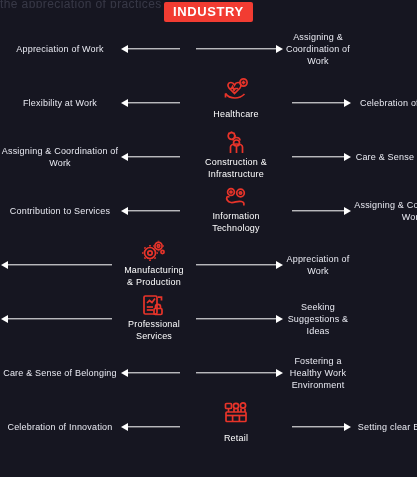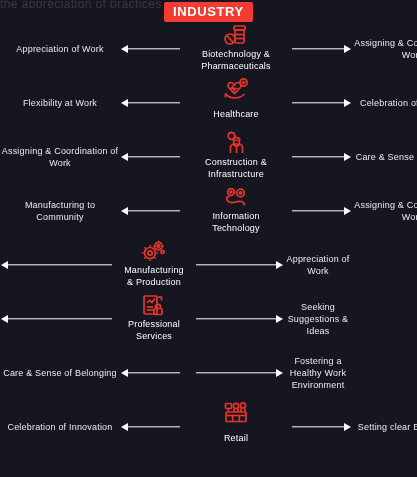--- a/index.html
+++ b/index.html
@@ -75,33 +75,20 @@
 </div>
 
 <div class="rows">
 
   <div class="row">
     <div class="left-label">Appreciation of Work</div>
     <div class="arrow left">
         <span class="shaft"></span>
         <span class="head"></span>
       </div>
-    <div class="center-cell">
-      <span class="icon-wrap">
-        <svg width="26" height="24" viewBox="0 0 26 24" fill="none" stroke="#e8342a" stroke-width="1.7">
-          <rect x="11" y="3" width="11" height="4" rx="1"></rect>
-          <rect x="12" y="7" width="9" height="13" rx="1.5"></rect>
-          <line x1="12" y1="11.5" x2="21" y2="11.5"></line>
-          <line x1="12" y1="15.5" x2="21" y2="15.5"></line>
-          <circle cx="7" cy="16" r="5"></circle>
-          <line x1="3.8" y1="12.6" x2="10.2" y2="19.4"></line>
-        </svg>
-      </span>
-      <span class="center-label">Biotechnology &amp; Pharmaceuticals</span>
-    </div>
     <div class="arrow right">
         <span class="shaft"></span>
         <span class="head"></span>
       </div>
     <div class="right-label">Assigning &amp; Coordination of Work</div>
   </div>
 
   <div class="row">
     <div class="left-label">Flexibility at Work</div>
     <div class="arrow left">
@@ -149,21 +136,21 @@
       <span class="center-label">Construction &amp; Infrastructure</span>
     </div>
     <div class="arrow right">
         <span class="shaft"></span>
         <span class="head"></span>
       </div>
     <div class="right-label">Care &amp; Sense of Belonging</div>
   </div>
 
   <div class="row">
-    <div class="left-label">Manufacturing to Community</div>
+    <div class="left-label">Contribution to Services</div>
     <div class="arrow left">
         <span class="shaft"></span>
         <span class="head"></span>
       </div>
     <div class="center-cell">
       <span class="icon-wrap">
         <svg width="26" height="24" viewBox="0 0 26 24" fill="none" stroke="#e8342a" stroke-width="1.7">
           <circle cx="8" cy="7" r="3.4"></circle>
           <circle cx="17.5" cy="8" r="3.8"></circle>
           <circle cx="8" cy="7" r="1"></circle>

